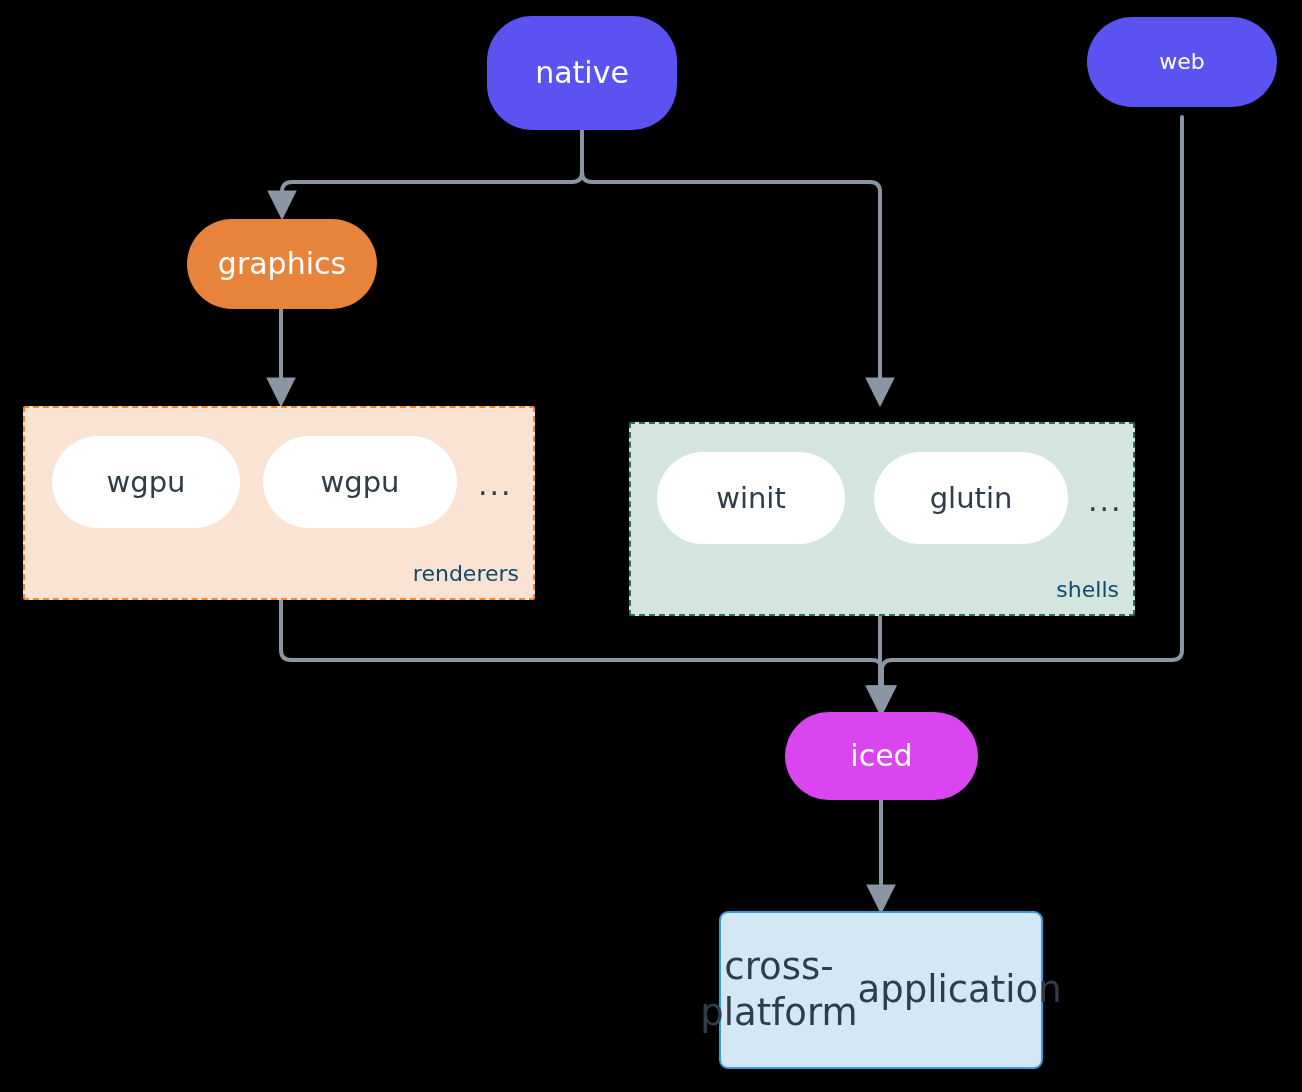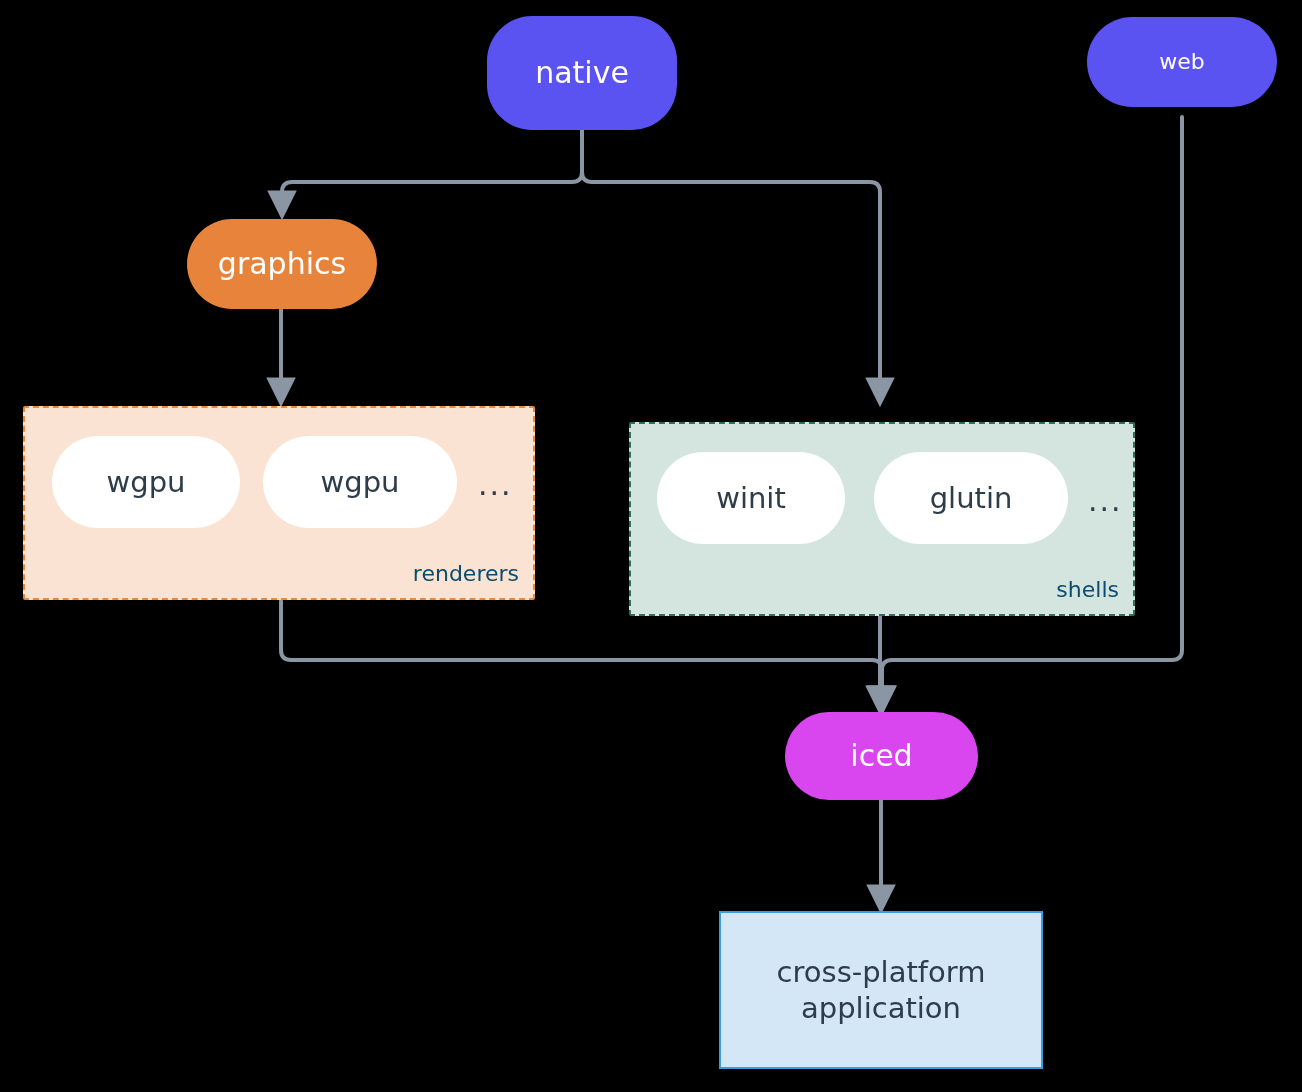--- a/index.html
+++ b/index.html
@@ -114,24 +114,24 @@
     letter-spacing: 2px;
     color: #2E3D49;
     line-height: 1;
   }
   
   .app-box {
     left: 719px; top: 911px;
     width: 324px; height: 158px;
     background: #D4E7F7;
     border: 2px solid #3B9BE0;
-    border-radius: 0;
+    border-radius: 9px;
     color: #2E3D49;
-    font-size: 29px;
-    flex-direction: column;
+    font-size: 37px;
+    flex-direction: row;
   }
   .app-box span { display: block; }
 </style>
 </head>
 <body>
 
 <div id="canvas">
 
   <svg id="edges" viewBox="0 0 1302 1092" width="1302" height="1092" xmlns="http://www.w3.org/2000/svg">
     <defs>

